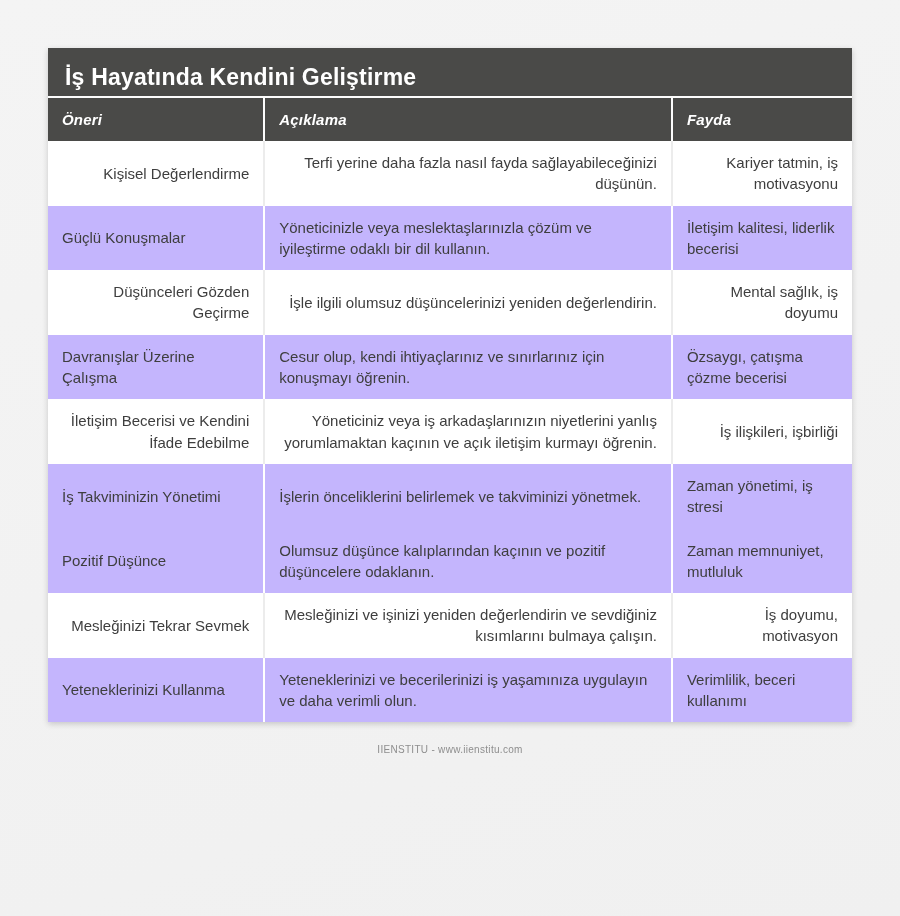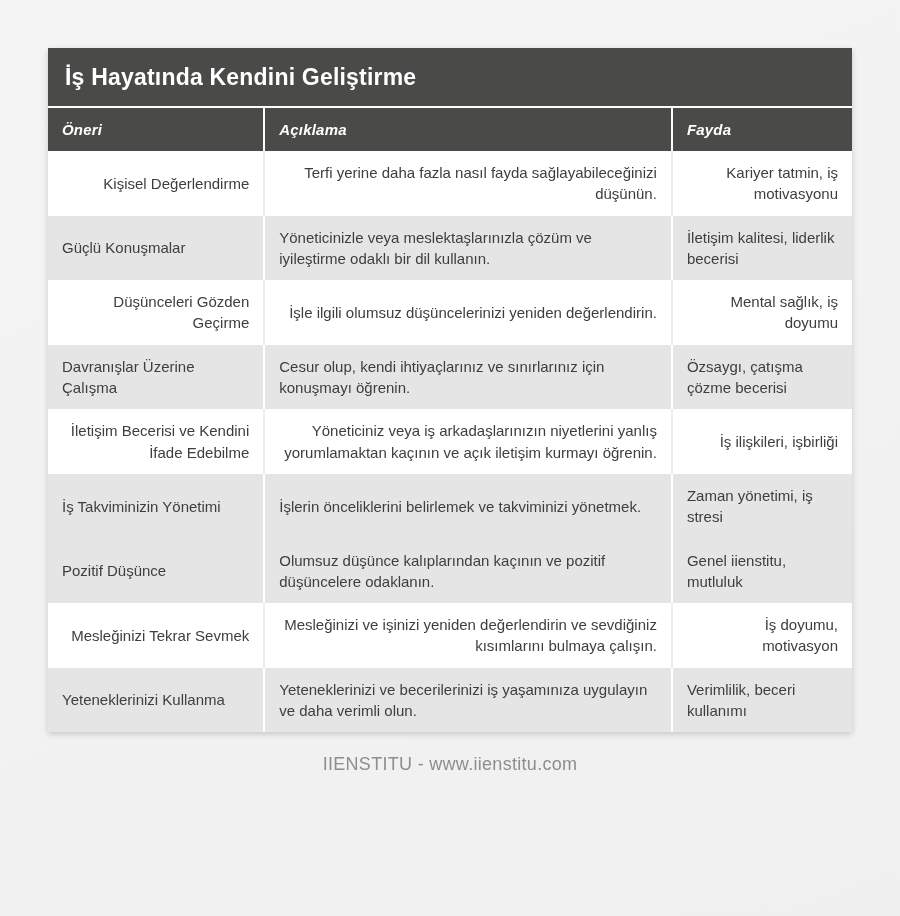--- a/index.html
+++ b/index.html
@@ -17,21 +17,21 @@
     margin: 48px auto 0 auto;
     box-shadow: 0 2px 6px rgba(0,0,0,0.18);
     background: #ffffff;
   }
 
   .title-bar {
     background: #4a4a48;
     color: #ffffff;
     font-size: 23px;
     font-weight: bold;
-    padding: 16px 17px 15px 17px;
+    padding: 16px 17px 5px 17px;
     border-bottom: 2px solid #fdfdfd;
     letter-spacing: 0.2px;
   }
 
   table {
     width: 100%;
     border-collapse: collapse;
     table-layout: fixed;
   }
 
@@ -54,29 +54,29 @@
 
   tbody td {
     font-size: 15px;
     color: #3e3e3e;
     line-height: 1.42;
     vertical-align: middle;
     padding: 11px 14px;
   }
 
   tbody tr.row-plain { background: #ffffff; text-align: right; }
-  tbody tr.row-alt   { background: #e5e5e5; }
+  tbody tr.row-alt   { background: #c4b5fd; }
 
   tbody tr.row-plain td + td { border-left: 2px solid #ececec; }
   tbody tr.row-alt   td + td { border-left: 2px solid #ffffff; }
 
   .footer {
     text-align: center;
     margin-top: 22px;
-    font-size: 18px;
+    font-size: 10px;
     color: #8e8e8e;
     letter-spacing: 0.3px;
   }
 </style>
 </head>
 <body>
 
 <div class="card">
   <div class="title-bar">İş Hayatında Kendini Geliştirme</div>
 
@@ -120,21 +120,21 @@
         <td>İş ilişkileri, işbirliği</td>
       </tr>
       <tr class="row-alt">
         <td>İş Takviminizin Yönetimi</td>
         <td>İşlerin önceliklerini belirlemek ve takviminizi yönetmek.</td>
         <td>Zaman yönetimi, iş stresi</td>
       </tr>
       <tr class="row-alt">
         <td>Pozitif Düşünce</td>
         <td>Olumsuz düşünce kalıplarından kaçının ve pozitif düşüncelere odaklanın.</td>
-        <td>Genel iienstitu, mutluluk</td>
+        <td>Zaman memnuniyet, mutluluk</td>
       </tr>
       <tr class="row-plain">
         <td>Mesleğinizi Tekrar Sevmek</td>
         <td>Mesleğinizi ve işinizi yeniden değerlendirin ve sevdiğiniz kısımlarını bulmaya çalışın.</td>
         <td>İş doyumu, motivasyon</td>
       </tr>
       <tr class="row-alt">
         <td>Yeteneklerinizi Kullanma</td>
         <td>Yeteneklerinizi ve becerilerinizi iş yaşamınıza uygulayın ve daha verimli olun.</td>
         <td>Verimlilik, beceri kullanımı</td>

